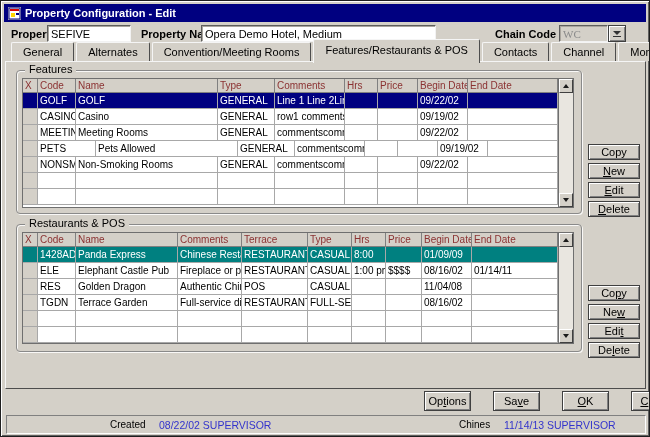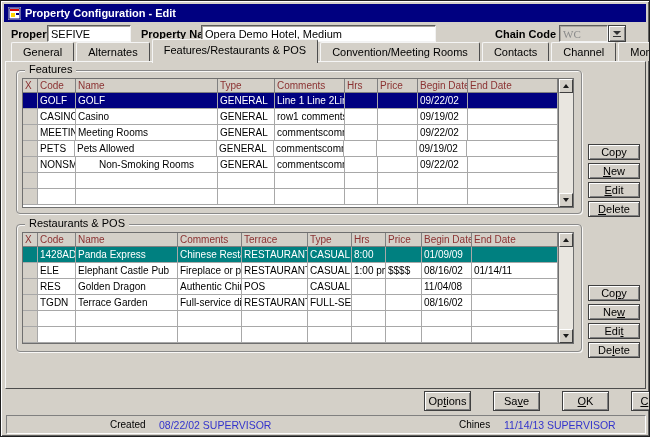--- a/index.html
+++ b/index.html
@@ -109,22 +109,22 @@
   <span class="lbl" style="left:494px">Chain Code</span>
   <input class="tfield disabled" style="left: 558px; width: 49px; font-family: Liberation Serif, serif;" value="WC">
   <button class="combo-btn">
     <span class="tri"></span>
     <span class="bar"></span>
   </button>
 
   <div class="tabbar">
       <div class="tab">General</div>
       <div class="tab">Alternates</div>
+      <div class="tab">Convention/Meeting Rooms</div>
       <div class="tab active">Features/Restaurants &amp; POS</div>
-      <div class="tab">Convention/Meeting Rooms</div>
       <div class="tab">Contacts</div>
       <div class="tab">Channel</div>
       <div class="tab">More</div>
     </div>
 
   <div class="panel">
 
     <div class="groupbox gb-features">
       <span class="legend">Features</span>
       <div class="tablewrap">
@@ -168,33 +168,33 @@
               <div class="cell" style="width: 142px;">Meeting Rooms</div>
               <div class="cell" style="width: 57px;">GENERAL</div>
               <div class="cell" style="width: 70px;">commentscomme</div>
               <div class="cell" style="width: 33px;"></div>
               <div class="cell" style="width: 40px;"></div>
               <div class="cell" style="width: 50px;">09/22/02</div>
               <div class="cell" style="flex: 1 1 0%;"></div>
             </div>
             <div class="trow">
               <div class="cell xcell" style="width: 15px;"></div>
-              <div class="cell" style="width: 37px;">PETS</div>
+              <div class="cell" style="width: 58px;">PETS</div>
               <div class="cell" style="width: 142px;">Pets Allowed</div>
               <div class="cell" style="width: 57px;">GENERAL</div>
               <div class="cell" style="width: 70px;">commentscomme</div>
               <div class="cell" style="width: 33px;"></div>
               <div class="cell" style="width: 40px;"></div>
               <div class="cell" style="width: 50px;">09/19/02</div>
               <div class="cell" style="flex: 1 1 0%;"></div>
             </div>
             <div class="trow">
               <div class="cell xcell" style="width: 15px;"></div>
               <div class="cell" style="width: 38px;">NONSMK</div>
-              <div class="cell" style="width: 142px; text-align: center;">Non-Smoking Rooms</div>
+              <div class="cell" style="width: 142px;">Non-Smoking Rooms</div>
               <div class="cell" style="width: 57px;">GENERAL</div>
               <div class="cell" style="width: 70px;">commentscomme</div>
               <div class="cell" style="width: 33px;"></div>
               <div class="cell" style="width: 40px;"></div>
               <div class="cell" style="width: 50px;">09/22/02</div>
               <div class="cell" style="flex: 1 1 0%;"></div>
             </div>
             <div class="trow">
               <div class="cell xcell" style="width: 15px;"></div>
               <div class="cell" style="width: 38px;"></div>

